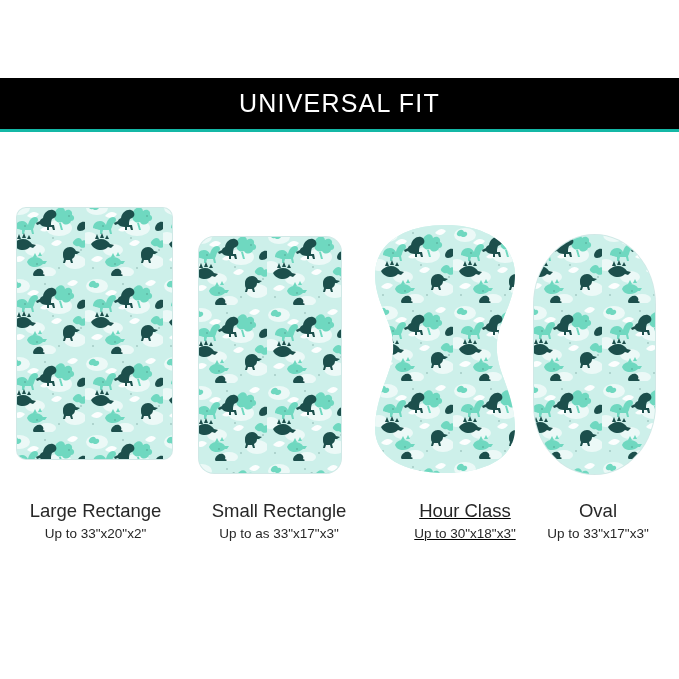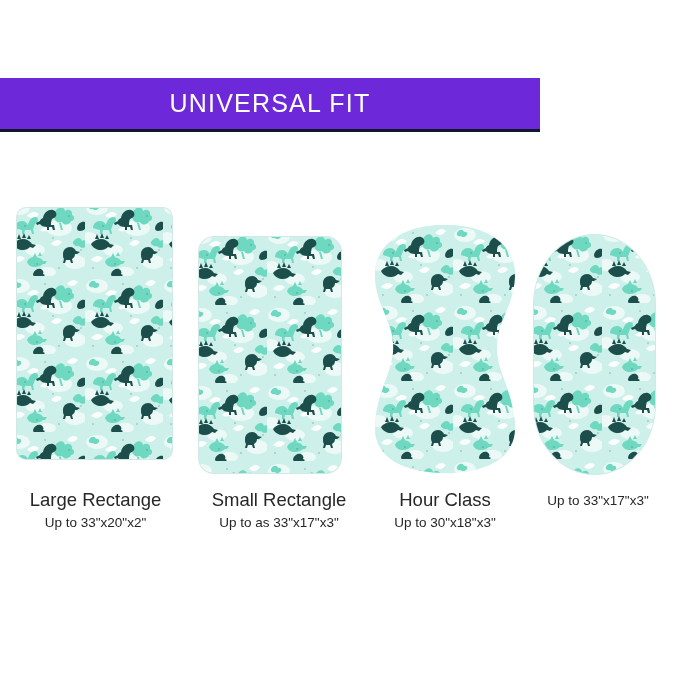--- a/index.html
+++ b/index.html
@@ -19,24 +19,24 @@
     width: 679px;
     height: 679px;
     background: #ffffff;
   }
 
   
   .banner {
     position: absolute;
     left: 0;
     top: 78px;
-    width: 540px;
+    width: 679px;
     height: 54px;
-    background: #6d28d9;
-    border-bottom: 3px solid #0f172a;
+    background: #000000;
+    border-bottom: 3px solid #14b8a6;
     box-sizing: border-box;
     display: flex;
     align-items: center;
     justify-content: center;
   }
   .banner-title {
     color: #ffffff;
     font-size: 25px;
     font-weight: 400;
     letter-spacing: 1.2px;
@@ -107,20 +107,21 @@
     position: absolute;
     text-align: center;
     top: 0;
   }
   .label-title {
     color: #272727;
     font-size: 18.5px;
     font-weight: 400;
     line-height: 22px;
     white-space: nowrap;
+    margin-top: 11px;
   }
   .label-sub {
     color: #272727;
     font-size: 13.5px;
     font-weight: 400;
     line-height: 20px;
     margin-top: 2px;
     white-space: nowrap;
   }
 </style>
@@ -271,23 +272,24 @@
     <div class="label-col" style="left:9px; width:173px;">
       <div class="label-title">Large Rectange</div>
       <div class="label-sub">Up to 33"x20"x2"</div>
     </div>
 
     <div class="label-col" style="left:194px; width:170px;">
       <div class="label-title">Small Rectangle</div>
       <div class="label-sub">Up to as 33"x17"x3"</div>
     </div>
 
-    <div class="label-col" style="left:364px; width:162px;">
+    <div class="label-col" style="left:384px; width:162px;text-decoration:underline;">
       <div class="label-title">Hour Class</div>
       <div class="label-sub">Up to 30"x18"x3"</div>
     </div>
 
     <div class="label-col" style="left:525px; width:146px;">
+      <div class="label-title">Oval</div>
       <div class="label-sub">Up to 33"x17"x3"</div>
     </div>
   </div>
 
 </div>
 
 </body></html>

